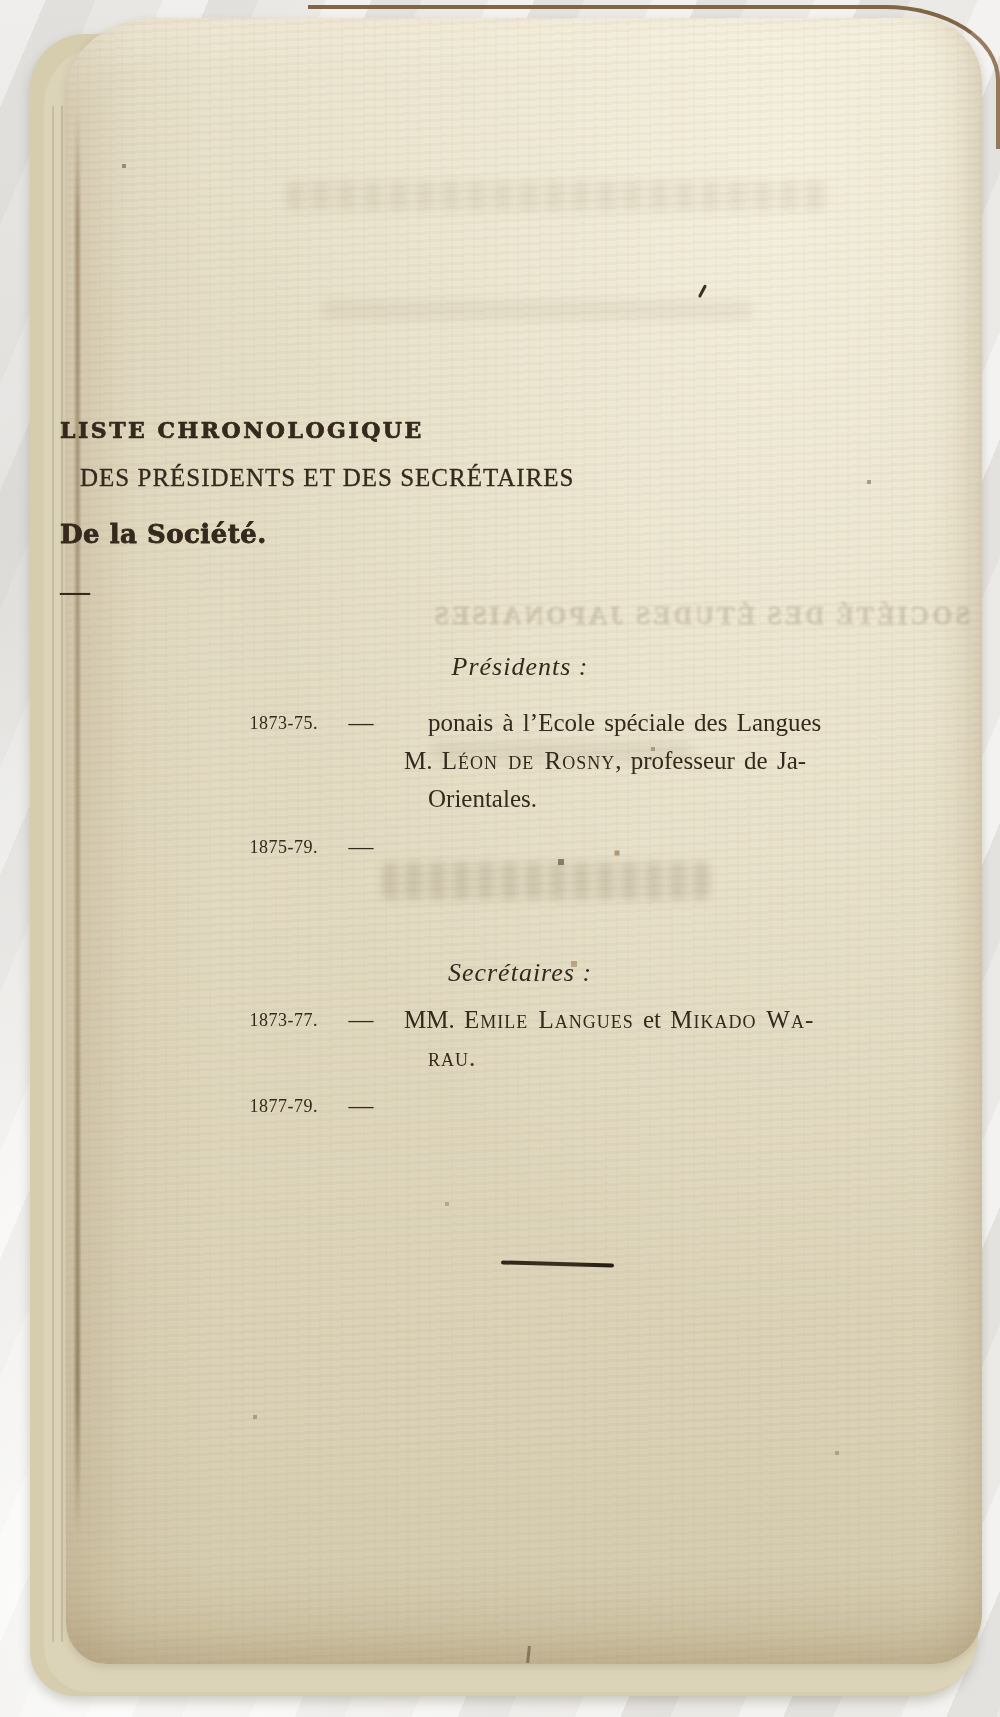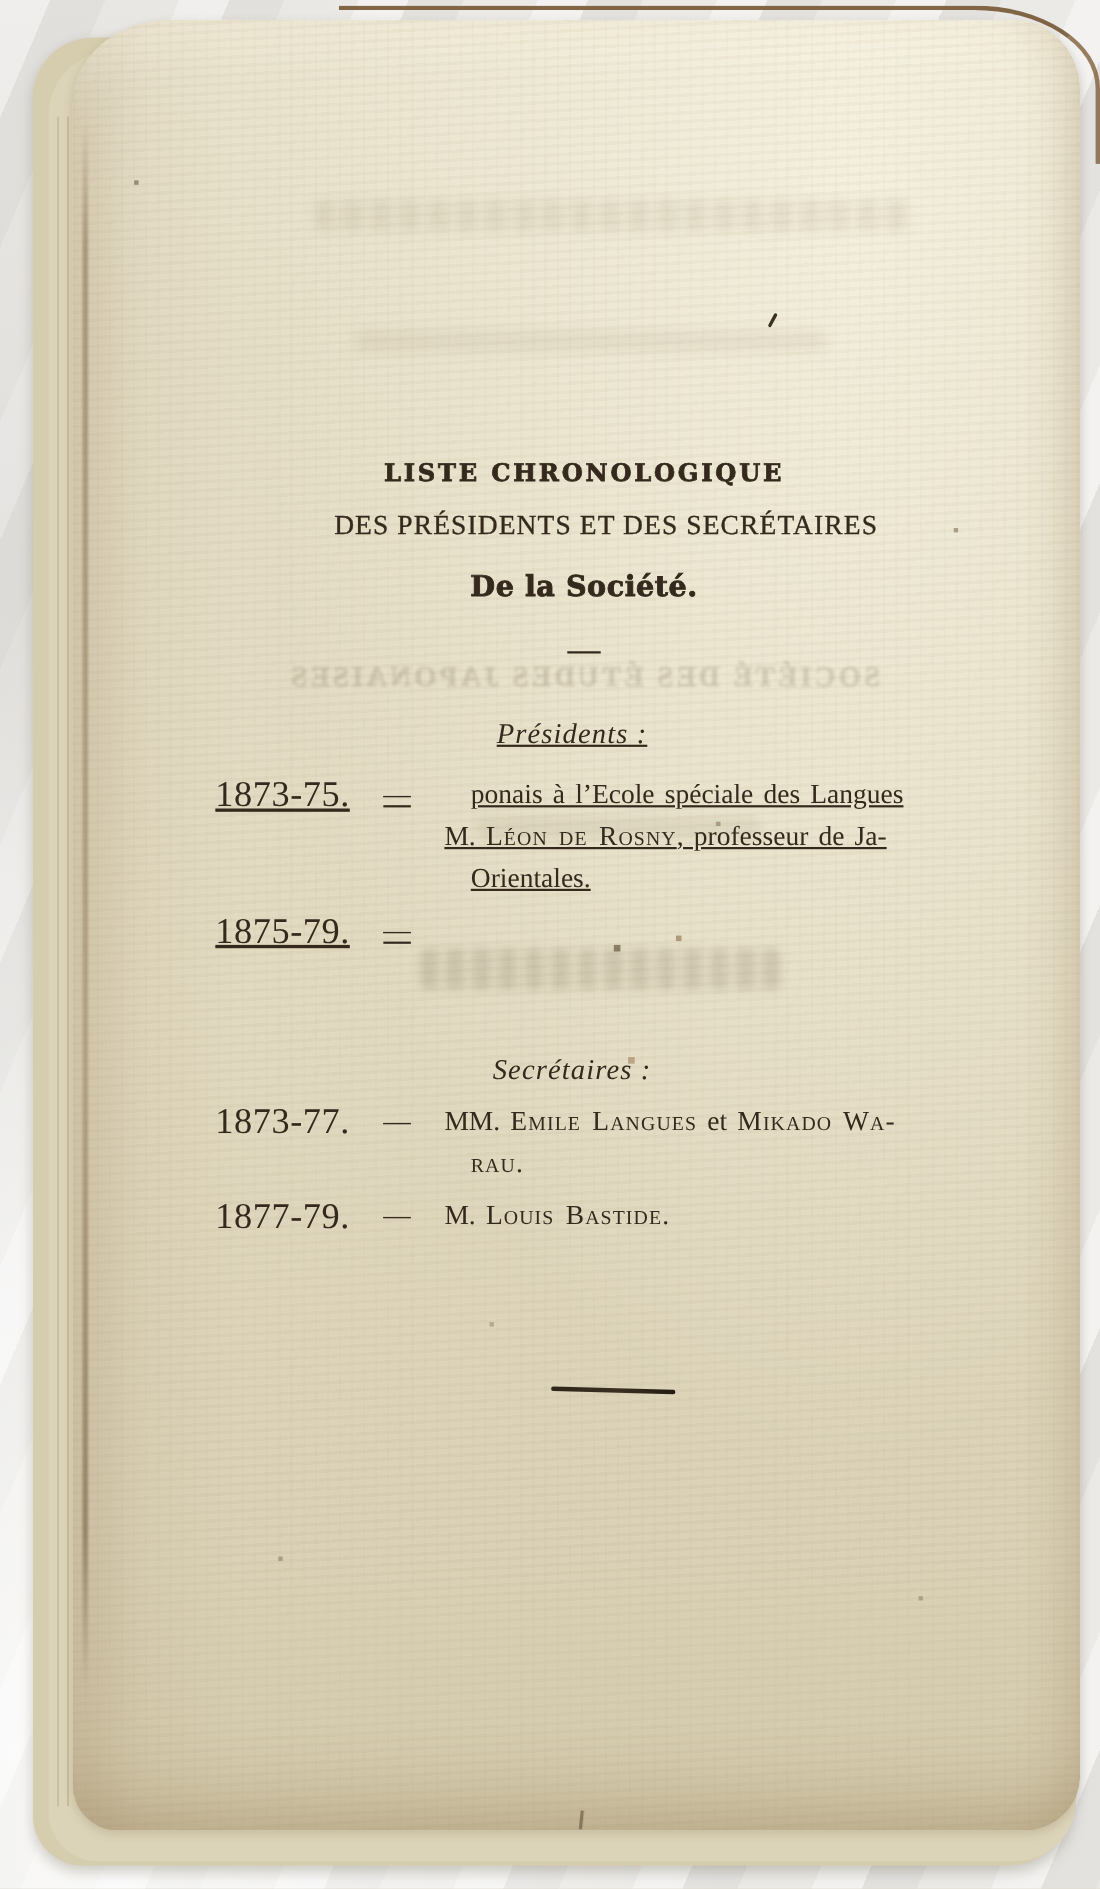--- a/index.html
+++ b/index.html
@@ -67,36 +67,36 @@
   
   .smudge{position:absolute;z-index:5;filter:blur(5px);border-radius:8px;}
   #sm1{top:181px;left:286px;width:545px;height:30px;opacity:.36;
        background:repeating-linear-gradient(90deg, rgba(125,108,75,.32) 0 17px, rgba(125,108,75,.06) 17px 26px);}
   #sm2{top:300px;left:322px;width:430px;height:20px;opacity:.45;background:rgba(125,108,75,.18);}
   #sm3{top:862px;left:382px;width:328px;height:38px;opacity:.34;filter:blur(4px);
        background:repeating-linear-gradient(90deg, rgba(95,82,55,.5) 0 15px, rgba(95,82,55,.1) 15px 24px);}
   #sm4{top:742px;left:432px;width:260px;height:20px;opacity:.38;filter:blur(4px);background:rgba(110,100,70,.22);}
   
   .text-layer{position:absolute;inset:0;z-index:6;color:#34291c;}
-  .center-line{position:absolute;left:76px;width:910px;text-align:center;white-space:nowrap;}
+  .center-line{position:absolute;left:60px;width:910px;text-align:left;white-space:nowrap;}
   #title{top:417px;font-size:22px;font-weight:bold;letter-spacing:2.5px;
          font-family:"DejaVu Serif",serif;-webkit-text-stroke:.7px #34291c;}
   #subtitle{top:464px;font-size:25px;letter-spacing:1px;margin-left:20px;-webkit-text-stroke:.3px #34291c;}
   #society{top:519px;font-size:26px;font-weight:bold;letter-spacing:.5px;
            font-family:"DejaVu Serif",serif;-webkit-text-stroke:.8px #34291c;}
   #sep{top:574px;font-size:30px;font-weight:bold;}
   #ghost-mirror{top:601px;font-size:26px;font-weight:bold;letter-spacing:3px;
     transform:scaleX(-1);opacity:.20;color:#6e6048;filter:blur(1.3px);
     -webkit-text-stroke:.8px #6e6048;}
   .section{position:absolute;left:150px;width:740px;}
   .sec-heading{text-align:center;font-style:italic;font-size:26px;line-height:34px;
                height:34px;letter-spacing:1px;}
   .entries{margin-top:20px;}
   .entry{display:flex;margin-bottom:10px;}
-  .dates{width:168px;text-align:right;font-size:33px;line-height:38px;
+  .dates{width:168px;text-align:right;font-size:18px;line-height:38px;
          letter-spacing:.5px;white-space:nowrap;}
   .dash{width:86px;text-align:center;font-size:25px;line-height:38px;}
   .entry-body{flex:1;font-size:25px;line-height:38px;word-spacing:3px;}
   .line{white-space:nowrap;}
   .line.cont{padding-left:24px;}
   .sc{font-variant:small-caps;letter-spacing:1px;}
   .end-rule{
     position:absolute;top:1262px;left:501px;width:113px;height:3.5px;z-index:6;
     background:linear-gradient(90deg,#2f261b 0%,#3a2f21 55%,#241c12 100%);
     transform:rotate(1.6deg);border-radius:2px;
@@ -132,21 +132,21 @@
 <div class="smudge" id="sm3"></div>
 <div class="smudge" id="sm4"></div>
 
 <div class="text-layer">
   <div class="center-line" id="title">LISTE CHRONOLOGIQUE</div>
   <div class="center-line" id="subtitle">DES PRÉSIDENTS ET DES SECRÉTAIRES</div>
   <div class="center-line" id="society">De la Société.</div>
   <div class="center-line" id="sep">—</div>
   <div class="center-line" id="ghost-mirror">SOCIÉTÉ DES ÉTUDES JAPONAISES</div>
   <div>
-      <div class="section" style="top: 650px; text-decoration: underline;">
+      <div class="section" style="top: 650px;">
         <div class="sec-heading">Présidents :</div>
         <div class="entries">
           <div class="entry">
             <div class="dates">1873-75.</div>
             <div class="dash">—</div>
             <div class="entry-body">
               <div class="line cont"><span>ponais à l’Ecole spéciale des Langues</span></div>
               <div class="line"><span>M. </span><span class="sc">Léon de Rosny</span><span>, professeur de Ja-</span></div>
               <div class="line cont"><span>Orientales.</span></div>
             </div>
@@ -164,23 +164,20 @@
             <div class="dates">1873-77.</div>
             <div class="dash">—</div>
             <div class="entry-body">
               <div class="line"><span>MM. </span><span class="sc">Emile Langues</span><span> et </span><span class="sc">Mikado Wa-</span></div>
               <div class="line cont"><span class="sc">rau.</span></div>
             </div>
           </div>
           <div class="entry">
             <div class="dates">1877-79.</div>
             <div class="dash">—</div>
-            <div class="entry-body">
-              <div class="line"><span>M. </span><span class="sc">Louis Bastide</span><span>.</span></div>
-            </div>
           </div>
         </div>
       </div>
     </div>
   <div class="end-rule"></div>
 </div>
 
 <div class="specks"></div>
 <div class="slash-mark"></div>
 <div class="tear-mark"></div>

